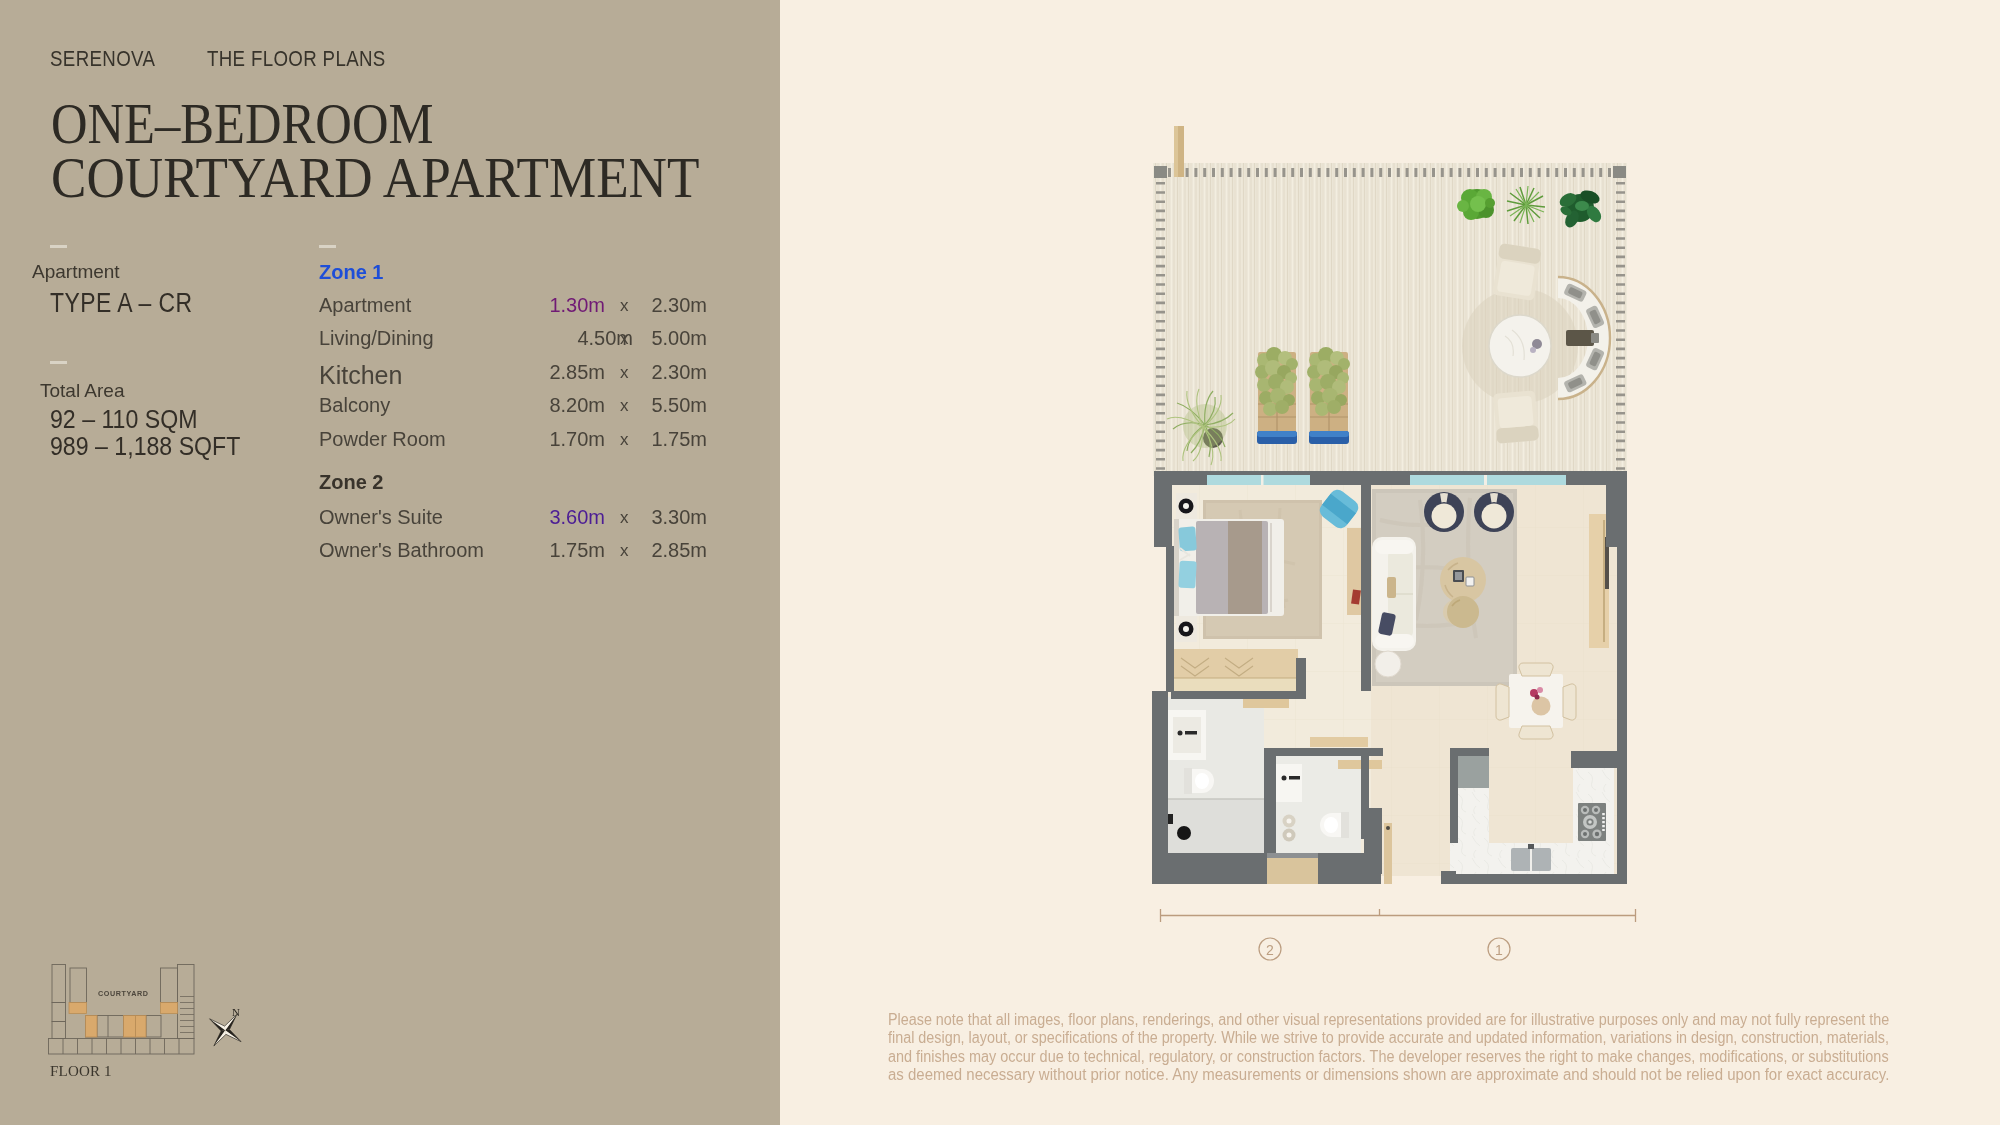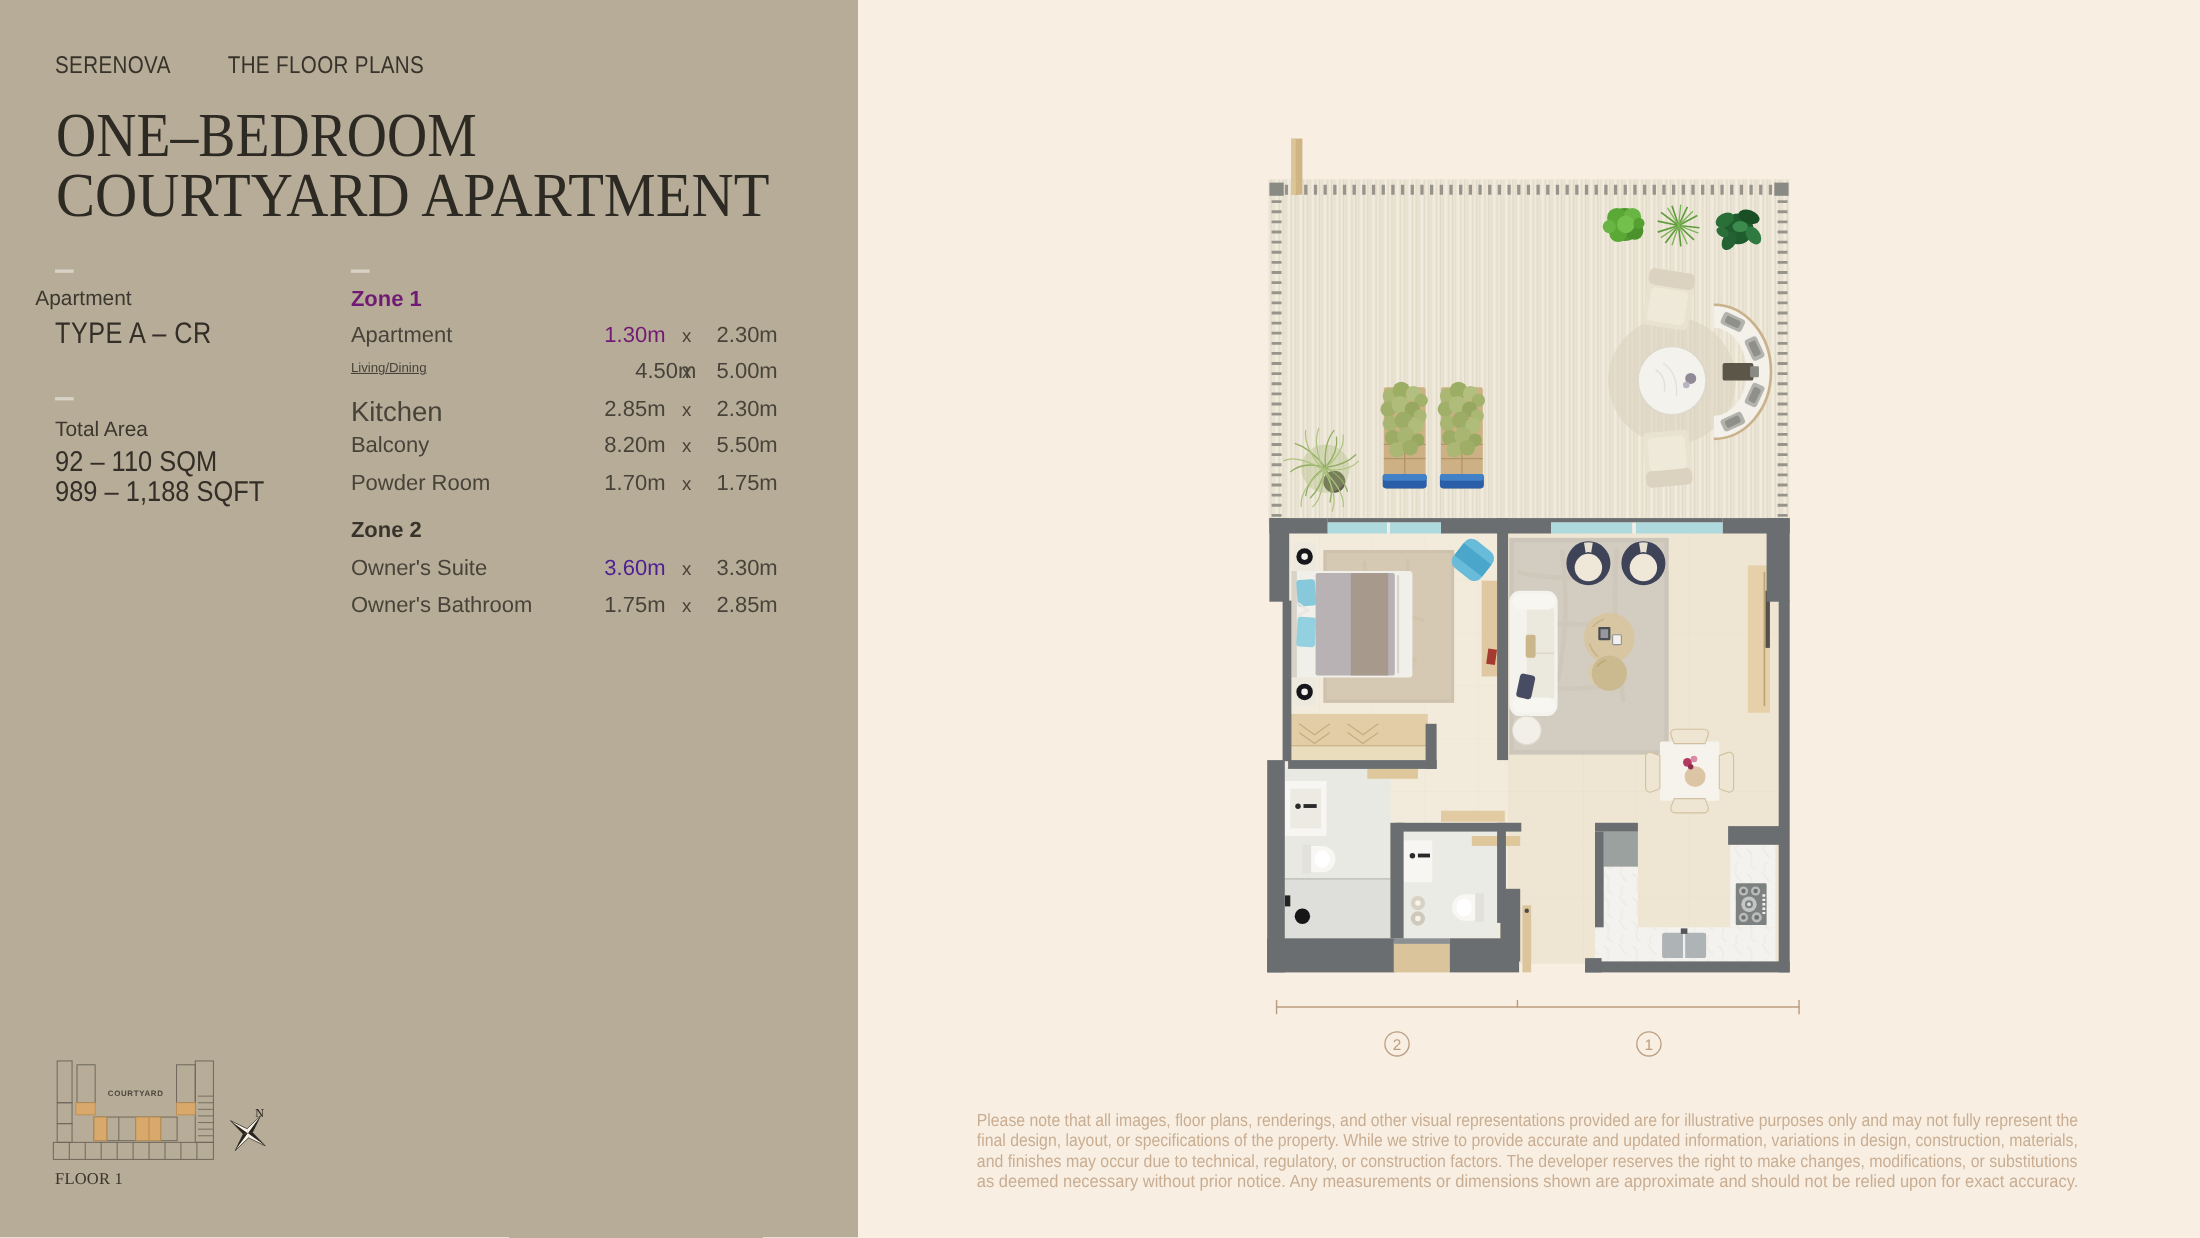--- a/index.html
+++ b/index.html
@@ -18,33 +18,33 @@
 <div class="abs" style="left:51px;top:97px;font-family:'Liberation Serif',serif;font-size:57px;line-height:54px;color:#2d2a24;white-space:nowrap;">
 <div style="transform:scaleX(0.888);transform-origin:left top;">ONE–BEDROOM</div>
 <div style="transform:scaleX(0.932);transform-origin:left top;">COURTYARD APARTMENT</div>
 </div>
 
 <div class="abs" style="left:50px;top:245px;width:17px;height:3px;background:#d9d3c5;"></div>
 <div class="abs" style="left:32px;top:261px;font-size:19px;color:#3d382f;">Apartment</div>
 <div class="abs" style="left:50px;top:288px;font-size:27px;letter-spacing:0.5px;color:#332e27;transform:scaleX(0.85);transform-origin:left top;">TYPE A – CR</div>
 
 <div class="abs" style="left:50px;top:361px;width:17px;height:3px;background:#d9d3c5;"></div>
-<div class="abs" style="left:50px;top:380px;font-size:19px;color:#3d382f;">Total Area</div>
+<div class="abs" style="left:40px;top:380px;font-size:19px;color:#3d382f;">Total Area</div>
 <div class="abs" style="left:50px;top:404px;font-size:26px;color:#332e27;transform:scaleX(0.89);transform-origin:left top;">92 – 110 SQM</div>
 <div class="abs" style="left:50px;top:431px;font-size:26px;color:#332e27;transform:scaleX(0.89);transform-origin:left top;">989 – 1,188 SQFT</div>
 
 <div class="abs" style="left:319px;top:245px;width:17px;height:3px;background:#d9d3c5;"></div>
-<div class="abs" style="left:319px;top:261px;font-size:20px;font-weight:bold;color:#701a75;">Zone 1</div>
+<div class="abs" style="left:319px;top:261px;font-size:20px;font-weight:bold;color:#1d4ed8;">Zone 1</div>
 
 <div class="abs" style="left:319px;top:294px;font-size:20px;color:#48433a;">Apartment</div>
 <div class="abs" style="left:505px;top:294px;width:100px;font-size:20px;color:#701a75;text-align:right;">1.30m</div>
 <div class="abs" style="left:620px;top:296px;font-size:17px;color:#48433a;">x</div>
 <div class="abs" style="left:607px;top:294px;width:100px;font-size:20px;color:#48433a;text-align:right;">2.30m</div>
 
-<div class="abs" style="left:319px;top:327px;font-size:12px;color:#48433a;text-decoration:underline;">Living/Dining</div>
+<div class="abs" style="left:319px;top:327px;font-size:20px;color:#48433a;">Living/Dining</div>
 <div class="abs" style="left:533px;top:327px;width:100px;font-size:20px;color:#48433a;text-align:right;">4.50m</div>
 <div class="abs" style="left:620px;top:329px;font-size:17px;color:#48433a;">x</div>
 <div class="abs" style="left:607px;top:327px;width:100px;font-size:20px;color:#48433a;text-align:right;">5.00m</div>
 
 <div class="abs" style="left:319px;top:361px;font-size:25px;color:#48433a;">Kitchen</div>
 <div class="abs" style="left:505px;top:361px;width:100px;font-size:20px;color:#48433a;text-align:right;">2.85m</div>
 <div class="abs" style="left:620px;top:363px;font-size:17px;color:#48433a;">x</div>
 <div class="abs" style="left:607px;top:361px;width:100px;font-size:20px;color:#48433a;text-align:right;">2.30m</div>
 
 <div class="abs" style="left:319px;top:394px;font-size:20px;color:#48433a;">Balcony</div>

